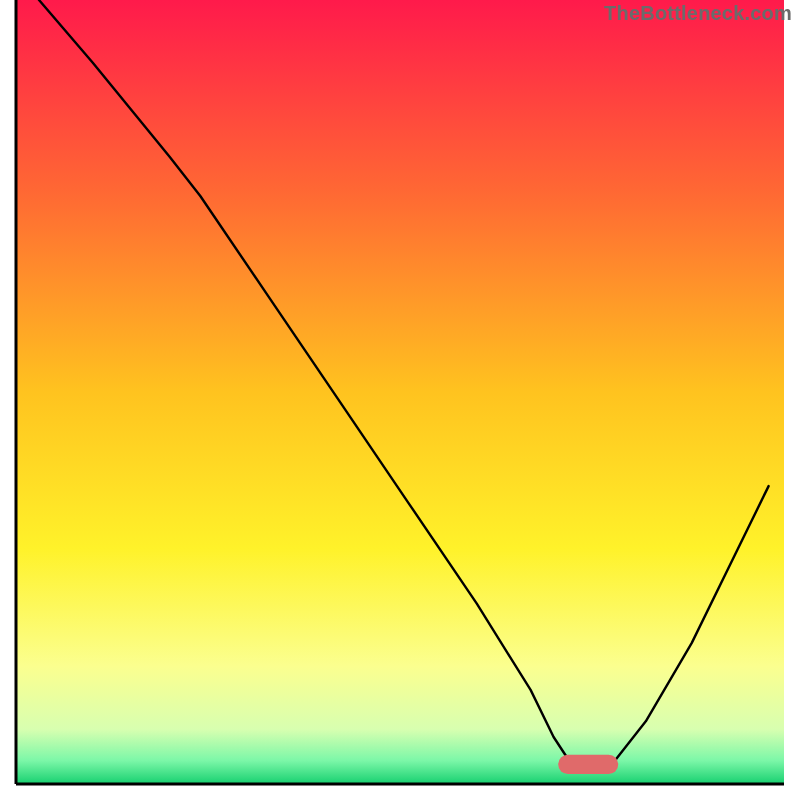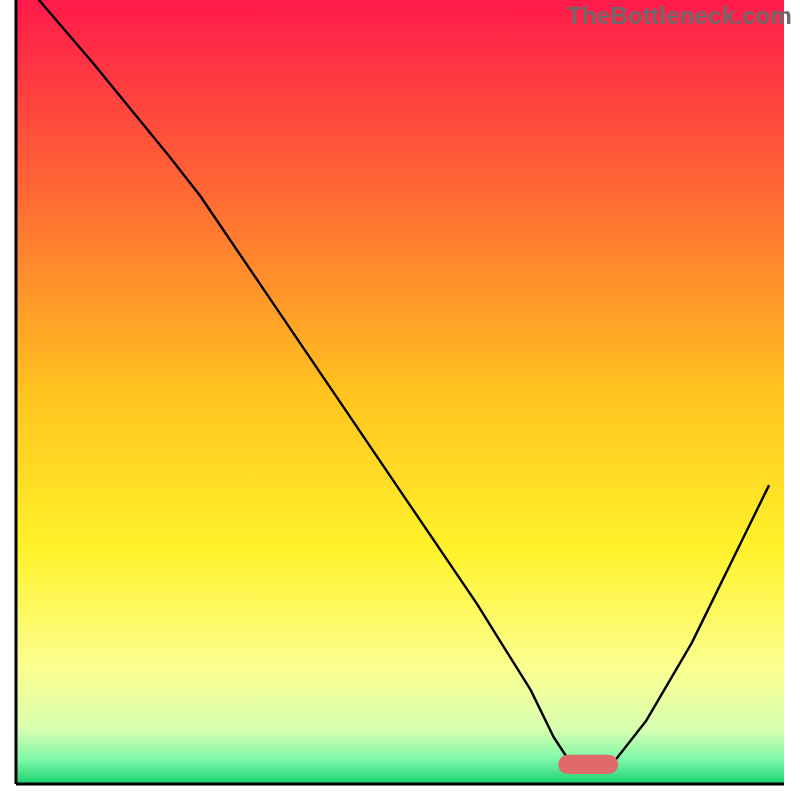--- a/index.html
+++ b/index.html
@@ -13,21 +13,21 @@
   }
   .wrap {
     position: relative;
     width: 800px;
     height: 800px;
   }
   .watermark {
     position: absolute;
     top: 2px;
     right: 8px;
-    font-size: 24px;
+    font-size: 20px;
     font-weight: 600;
     color: #6b6b6b;
     letter-spacing: 0.2px;
     z-index: 20;
     user-select: none;
   }
   svg.plot {
     position: absolute;
     left: 0;
     top: 0;

